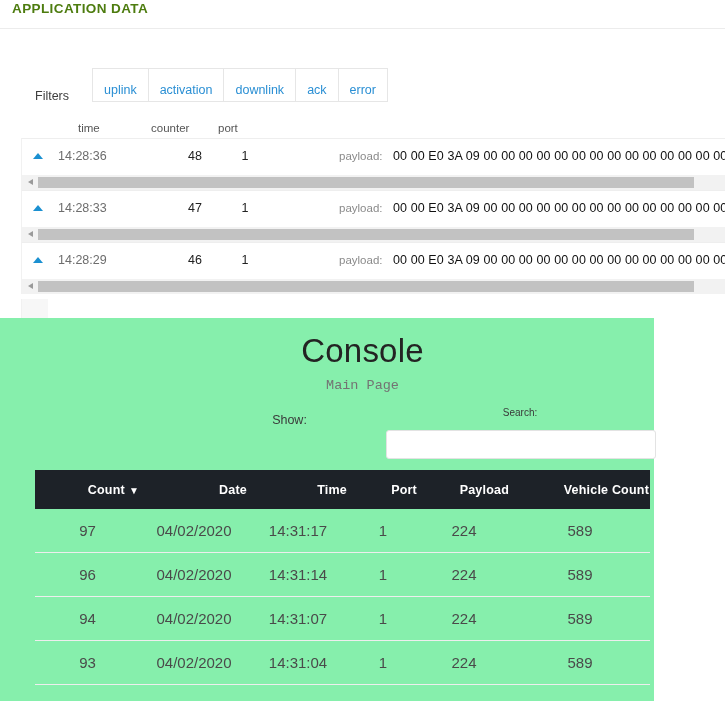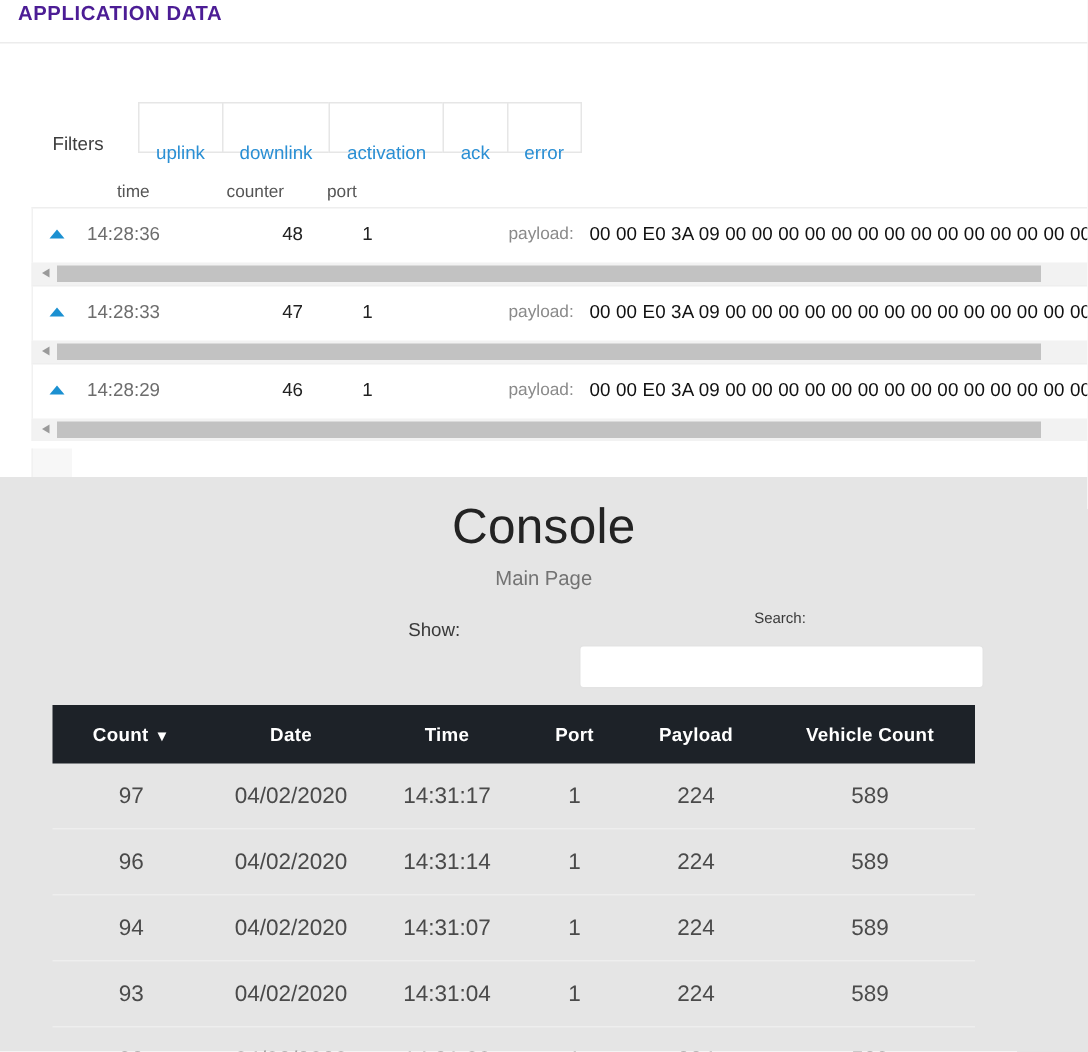--- a/index.html
+++ b/index.html
@@ -26,21 +26,21 @@
     height: 318px;
   }
 
   .app-data-title {
     position: absolute;
     left: 12px;
     top: 1px;
     font-size: 13.5px;
     font-weight: bold;
     letter-spacing: 0.4px;
-    color: #4c1d95;
+    color: #4d7c0f;
   }
 
   .title-rule {
     position: absolute;
     left: 0; top: 28px;
     width: 725px;
     height: 1px;
     background: #ececec;
   }
 
@@ -66,21 +66,21 @@
     background: #ffffff;
     border-radius: 2px;
   }
   .filter-btn {
     font-family: "Liberation Sans", sans-serif;
     font-size: 12.5px;
     color: #2a8fd4;
     background: #fff;
     border: 1px solid #e6e6e6;
     border-right: none;
-    padding: 16px 11px;
+    padding: 4px 11px;
     height: 34px;
     line-height: 34px;
     cursor: pointer;
     white-space: nowrap;
   }
   .filter-btn:last-child { border-right: 1px solid #e6e6e6; }
 
   
   .evt-colhead {
     position: absolute;
@@ -182,41 +182,42 @@
     width: 26px;
     height: 19px;
     background: #f7f7f7;
     border-left: 1px solid #f1f1f1;
   }
 
   
   #console-section {
     position: absolute;
     left: 0; top: 318px;
-    width: 725px;
+    width: 654px;
     height: 383px;
-    background: #e5e5e5;
+    background: #86efac;
   }
   .console-title {
     position: absolute;
     left: 0; top: 14px;
     width: 725px;
     text-align: center;
     font-size: 33px;
     font-weight: normal;
     color: #232323;
     letter-spacing: 0.2px;
   }
   .console-sub {
     position: absolute;
     left: 0; top: 60px;
     width: 725px;
     text-align: center;
     font-size: 13.5px;
     color: #737373;
+    font-family: Liberation Mono, monospace;
   }
 
   .show-label {
     position: absolute;
     left: 202px; top: 95px;
     width: 175px;
     text-align: center;
     font-size: 12.5px;
     color: #3a3a3a;
   }
@@ -275,21 +276,21 @@
     width: 615px;
     border-collapse: collapse;
     table-layout: fixed;
   }
   .ctable thead th {
     background: #1d2228;
     color: #ffffff;
     font-size: 12.5px;
     font-weight: bold;
     height: 37px;
-    text-align: center;
+    text-align: right;
     letter-spacing: 0.2px;
     cursor: pointer;
   }
   .ctable tbody td {
     height: 41px;
     text-align: center;
     font-size: 15px;
     color: #4a4a4a;
     border-bottom: 1px solid #eeeeee;
   }
@@ -307,22 +308,22 @@
 
 <div id="ttn-panel">
 
   <div class="app-data-title">APPLICATION DATA</div>
   <div class="title-rule"></div>
 
   <div class="filters-row">
     <div class="filters-label">Filters</div>
     <div class="btn-group">
       <button class="filter-btn">uplink</button>
+      <button class="filter-btn">activation</button>
       <button class="filter-btn">downlink</button>
-      <button class="filter-btn">activation</button>
       <button class="filter-btn">ack</button>
       <button class="filter-btn">error</button>
     </div>
   </div>
 
   <div class="evt-colhead ch-time">time</div>
   <div class="evt-colhead ch-counter">counter</div>
   <div class="evt-colhead ch-port">port</div>
 
   <div class="evt-list">

